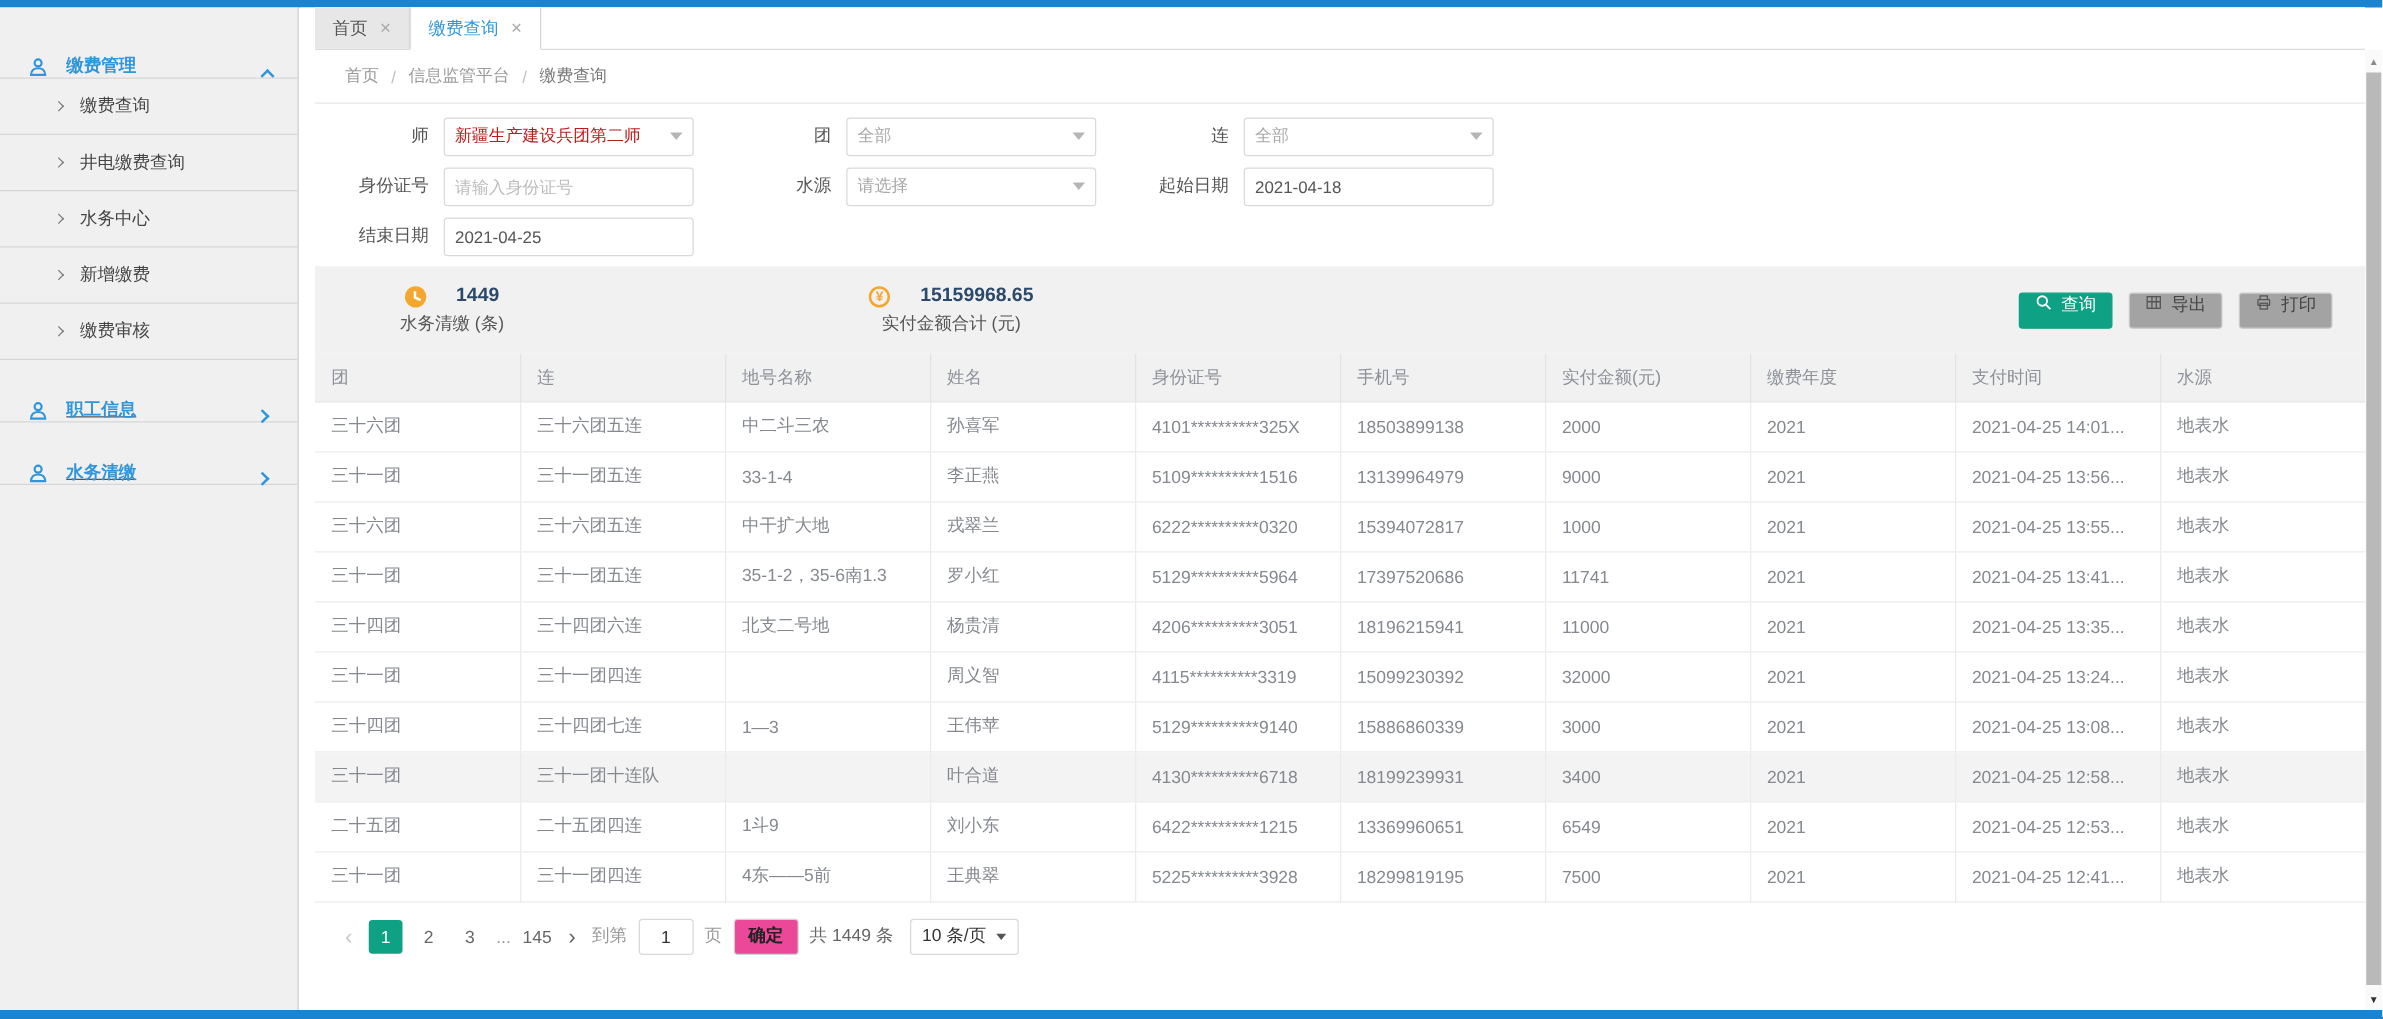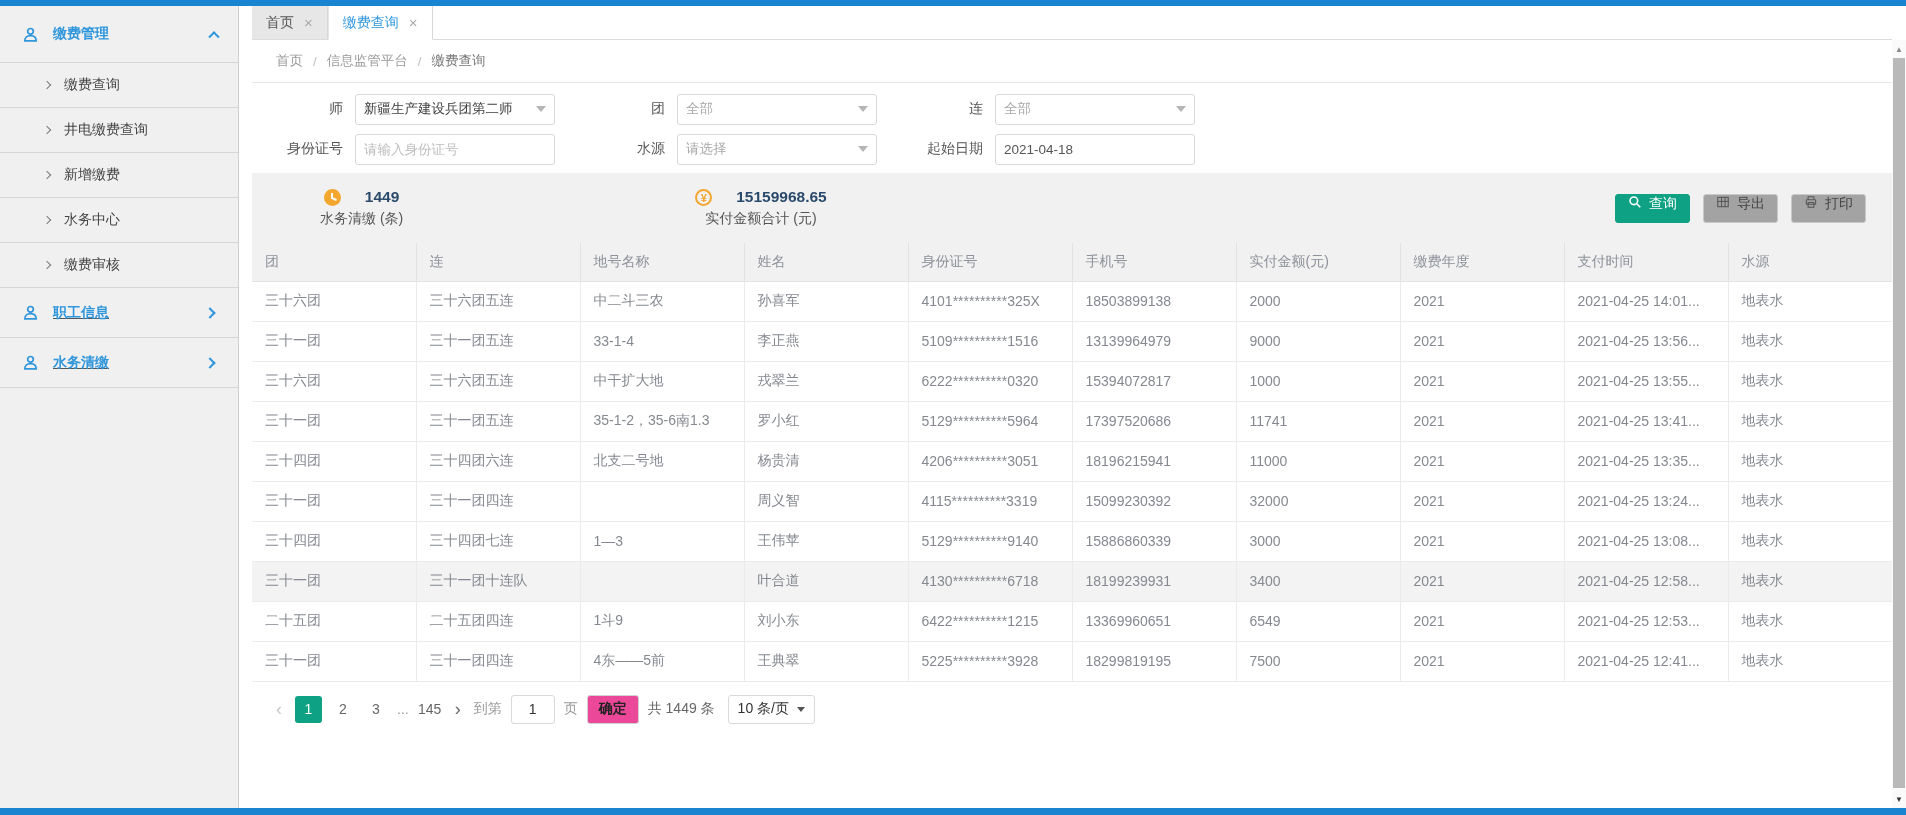--- a/index.html
+++ b/index.html
@@ -5,21 +5,21 @@
   * { margin:0; padding:0; box-sizing:border-box; }
   html,body { width:1906px; height:815px; overflow:hidden; }
   body { font-family:"Liberation Sans","DejaVu Sans",sans-serif; font-size:14px; color:#555; background:#fff; position:relative; }
 
   .topbar { position:absolute; top:0; left:0; width:100%; height:6px; background:#1b84d1; }
   .bottombar { position:absolute; bottom:0; left:0; width:100%; height:7px; background:#1b84d1; }
 
   
   .sidebar { position:absolute; top:6px; bottom:7px; left:0; width:239px; background:#f0f0f0; border-right:1px solid #cfcfcf; }
   .side-row { display:flex; align-items:center; border-bottom:1px solid #d6d6d6; cursor:pointer; }
-  .side-group { height:57px; padding:0 20px 0 22px; }
+  .side-group { height:57px; padding:0 20px 0 22px;align-items:flex-end; }
   .side-group .label { color:#2f96dc; font-weight:bold; margin-left:14px; flex:1; }
   .side-sub { height:45px; padding-left:44px; color:#444; }
   .side-sub .label { margin-left:14px; }
   .side-group2 { height:50px; padding:0 24px 0 22px;text-decoration:underline; }
   .person-icon { width:17px; height:17px; flex:0 0 auto; }
   .chev { display:inline-block; width:8px; height:8px; border-right:2px solid #2f96dc; border-bottom:2px solid #2f96dc; }
   .chev-up { transform:rotate(225deg) translate(-2px,-2px); }
   .chev-right { transform:rotate(-45deg); }
   .chev-sub { width:6px; height:6px; border-color:#7a7a7a; border-width:1.5px; transform:rotate(-45deg); }
 
@@ -35,21 +35,21 @@
   .breadcrumb .sep { color:#c0c0c0; }
   .breadcrumb .last { color:#777; }
 
   .filters { padding:6px 0 4px 0; }
   .f-row { height:40px; display:flex; align-items:center; }
   .f-slot { display:flex; align-items:center; }
   .f-label { text-align:right; padding-right:12px; color:#555; }
   .w1 { width:103px; } .w2 { width:122px; } .w3 { width:118px; }
   .f-box { width:200px; height:31px; border:1px solid #d9d9d9; border-radius:3px; background:#fff; display:flex; align-items:center; padding:0 8px; font-size:13.5px; }
   .f-select { justify-content:space-between; cursor:pointer; }
-  .f-val-dark { color:#404040;text-align:center; } .f-val-grey { color:#a9a9a9; }
+  .f-val-dark { color:#b91c1c;text-align:center; } .f-val-grey { color:#a9a9a9; }
   .caret { width:0; height:0; border-left:5px solid transparent; border-right:5px solid transparent; border-top:6px solid #b5b5b5; }
   input.f-box { display:block; color:#555; outline:none; }
   input.f-box::placeholder { color:#bdbdbd; }
 
   .statsbar { height:70px; background:#f1f1f1; display:flex; align-items:center; }
   .stat { display:flex; flex-direction:column; align-items:center; gap:4px; }
   .stat1 { margin-left:68px; } .stat2 { margin-left:292px; }
   .stat-top { display:flex; align-items:flex-end; gap:24px; }
   .stat-num { color:#2b4a6b; font-weight:bold; font-size:15.5px; }
   .stat-label { color:#555; font-size:14px; }
@@ -105,25 +105,25 @@
   <div class="side-row side-sub">
     <span class="chev chev-sub"></span>
     <span class="label">缴费查询</span>
   </div>
   <div class="side-row side-sub">
     <span class="chev chev-sub"></span>
     <span class="label">井电缴费查询</span>
   </div>
   <div class="side-row side-sub">
     <span class="chev chev-sub"></span>
-    <span class="label">新增缴费</span>
+    <span class="label">水务中心</span>
   </div>
   <div class="side-row side-sub">
     <span class="chev chev-sub"></span>
-    <span class="label">水务中心</span>
+    <span class="label">新增缴费</span>
   </div>
   <div class="side-row side-sub">
     <span class="chev chev-sub"></span>
     <span class="label">缴费审核</span>
   </div>
   <div class="side-row side-group side-group2">
     <svg class="person-icon" viewBox="0 0 24 24" fill="none" stroke="#2f96dc" stroke-width="2.4">
       <circle cx="12" cy="7.5" r="4"></circle>
         <path d="M4 21c0-5 3.5-7.5 8-7.5s8 2.5 8 7.5z"></path>
     </svg>
@@ -193,20 +193,26 @@
       <div class="f-slot">
         <span class="f-label w2">水源</span>
         <div class="f-box f-select">
           <span class="f-val-grey">请选择</span>
           <span class="caret"></span>
         </div>
       </div>
       <div class="f-slot">
         <span class="f-label w3">起始日期</span>
         <input class="f-box" value="2021-04-18" style="">
+      </div>
+    </div>
+    <div class="f-row">
+      <div class="f-slot">
+        <span class="f-label w1">结束日期</span>
+        <input class="f-box" value="2021-04-25" style="">
       </div>
     </div>
   </div>
 
   <div class="statsbar">
     <div class="stat stat1">
       <div class="stat-top">
         <span class="clock-icon"></span>
         <span class="stat-num">1449</span>
       </div>

